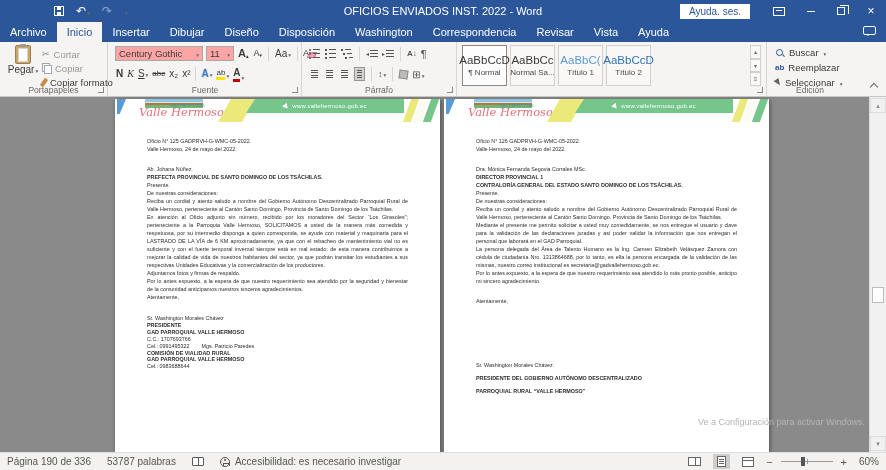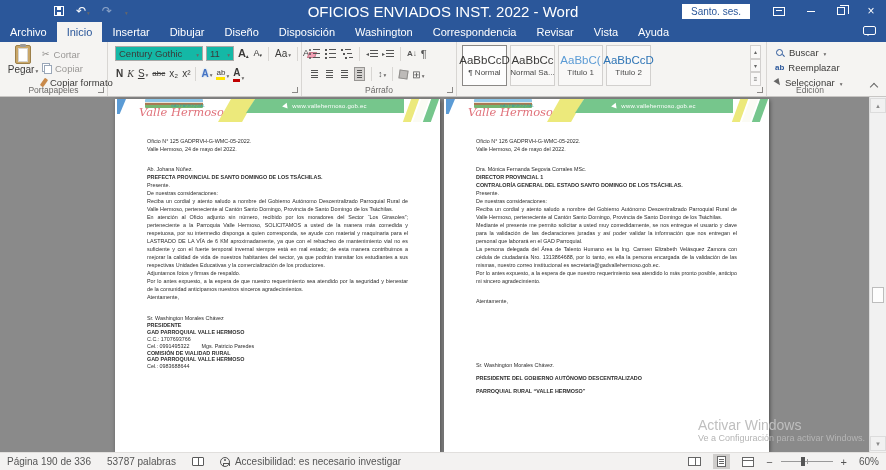--- a/index.html
+++ b/index.html
@@ -8,21 +8,21 @@
   .app { position:absolute; inset:0; }
 
   
   .titlebar { position:absolute; top:0; left:0; right:0; height:22px; background:#2b579a; color:#fff; }
   .qat { position:absolute; left:54px; top:0; height:22px; display:flex; align-items:center; gap:12px; }
   .qat-btn { font-size:12px; line-height:1; color:#fff; display:flex; align-items:center; }
   .qat-btn.dim { opacity:.45; }
   .saveico { width:10px; height:10px; border:1px solid #fff; position:relative; }
   .saveico::before { content:""; position:absolute; left:2px; top:0; width:4px; height:3px; background:#fff; }
   .saveico::after { content:""; position:absolute; left:2px; bottom:0; width:4px; height:3px; background:#fff; }
-  .tb-title { position:absolute; left:200px; right:200px; top:0; height:22px; display:flex; align-items:center; justify-content:center; font-size:15px; white-space:nowrap; }
+  .tb-title { position:absolute; left:200px; right:200px; top:0; height:22px; display:flex; align-items:center; justify-content:center; font-size:11px; white-space:nowrap; }
   .tb-right { position:absolute; right:0; top:0; height:22px; display:flex; align-items:center; }
   .signin { background:#fff; color:#2b579a; font-size:10px; padding:2px 9px; margin-right:16px; cursor:default; }
   .rdo-ico { width:12px; height:9px; border:1px solid #fff; position:relative; margin-right:4px; }
   .rdo-ico::after { content:""; position:absolute; left:2px; top:2px; width:6px; height:1px; background:#fff; }
   .winbtn { width:30px; height:22px; display:flex; align-items:center; justify-content:center; font-size:12px; }
   .min-ico { width:8px; height:1px; background:#fff; }
   .rest-ico { width:8px; height:8px; border:1px solid #fff; position:relative; }
   .rest-ico::before { content:""; position:absolute; left:2px; top:-3px; width:8px; height:8px; border:1px solid #fff; border-bottom:none; border-left:none; }
 
   
@@ -52,21 +52,21 @@
   .ccmd { display:flex; align-items:center; gap:4px; height:14px; white-space:nowrap; }
   .ccmd.dim { color:#9a9896; }
   .scis { font-size:9px; color:#8a8886; }
   .cpy { position:relative; width:9px; height:10px; }
   .cpy::before { content:""; position:absolute; left:0; top:0; width:6px; height:7px; border:1px solid #9aa7b8; background:#fff; }
   .cpy::after { content:""; position:absolute; left:2px; top:2px; width:6px; height:7px; border:1px solid #9aa7b8; background:#fff; }
   .brush { width:4px; height:9px; background:#c98a4b; border-radius:1px; transform:rotate(35deg); }
 
   
   .g-font { left:109px; width:193px; }
-  .combo { position:absolute; height:15px; background:#14b8a6; border:1px solid #aaa8a6; font-size:9.5px; display:flex; align-items:center; padding:0 3px; white-space:nowrap; }
+  .combo { position:absolute; height:15px; background:#fca5a5; border:1px solid #aaa8a6; font-size:9.5px; display:flex; align-items:center; padding:0 3px; white-space:nowrap; }
   .combo .car { margin-left:auto; }
   .fname { left:6px; top:4px; width:88px; }
   .fsize { left:97px; top:4px; width:28px; }
   .font-row1 { position:absolute; left:128px; top:3px; display:flex; align-items:center; gap:3px; height:17px; }
   .font-row2 { position:absolute; left:6px; top:23px; display:flex; align-items:center; gap:2px; height:18px; }
   .fbtn { display:flex; align-items:flex-end; padding:0 1px; font-size:10px; line-height:1; }
   .b { font-weight:bold; }
   .it { font-style:italic; font-family:"Liberation Serif",serif; }
   .un { text-decoration:underline; }
   .st { text-decoration:line-through; font-size:8px; }
@@ -209,21 +209,21 @@
         </span>
       <span class="qat-btn dim">
           <span>↷</span>
         </span>
       <span class="qat-btn">
           <span class="car"></span>
         </span>
     </div>
     <div class="tb-title">OFICIOS ENVIADOS INST. 2022 - Word</div>
     <div class="tb-right">
-      <span class="signin">Santo. ses.</span>
+      <span class="signin">Ayuda. ses.</span>
       <span class="winbtn">
           <span class="rdo-ico"></span>
         </span>
       <span class="winbtn">
           <span class="min-ico"></span>
         </span>
       <span class="winbtn">
           <span class="rest-ico"></span>
         </span>
       <span class="winbtn">×</span>
@@ -307,20 +307,21 @@
           </span>
         <span class="fbtn">
             <span class="hl">ab</span>
             <span class="car"></span>
           </span>
         <span class="fbtn">
             <span class="fc">A</span>
             <span class="car"></span>
           </span>
       </div>
+      <div class="glabel">Fuente</div>
       <div class="launcher"></div>
     </div>
 
     <div class="group g-para">
       <div class="para-row1">
         <span class="li">
           <span class="lrow">
               <span class="ldot"></span>
               <span class="lbar"></span>
             </span>
@@ -535,21 +536,20 @@
         <p class="closing">Atentamente,</p>
         <div class="sig">
           <p>Sr. Washington Morales Chávez.</p>
           <p class="b">PRESIDENTE DEL GOBIERNO AUTÓNOMO DESCENTRALIZADO</p>
           <p class="b">PARROQUIAL RURAL “VALLE HERMOSO”</p>
         </div>
       </div>
     </div>
 
     <div class="wm">
-      <div class="l1">Activar Windows</div>
       <div class="l2">Ve a Configuración para activar Windows.</div>
     </div>
 
     <div class="vscroll">
       <span class="sarr up">▲</span>
       <span class="sthumb"></span>
       <span class="sarr dn">▼</span>
     </div>
   </div>
 

